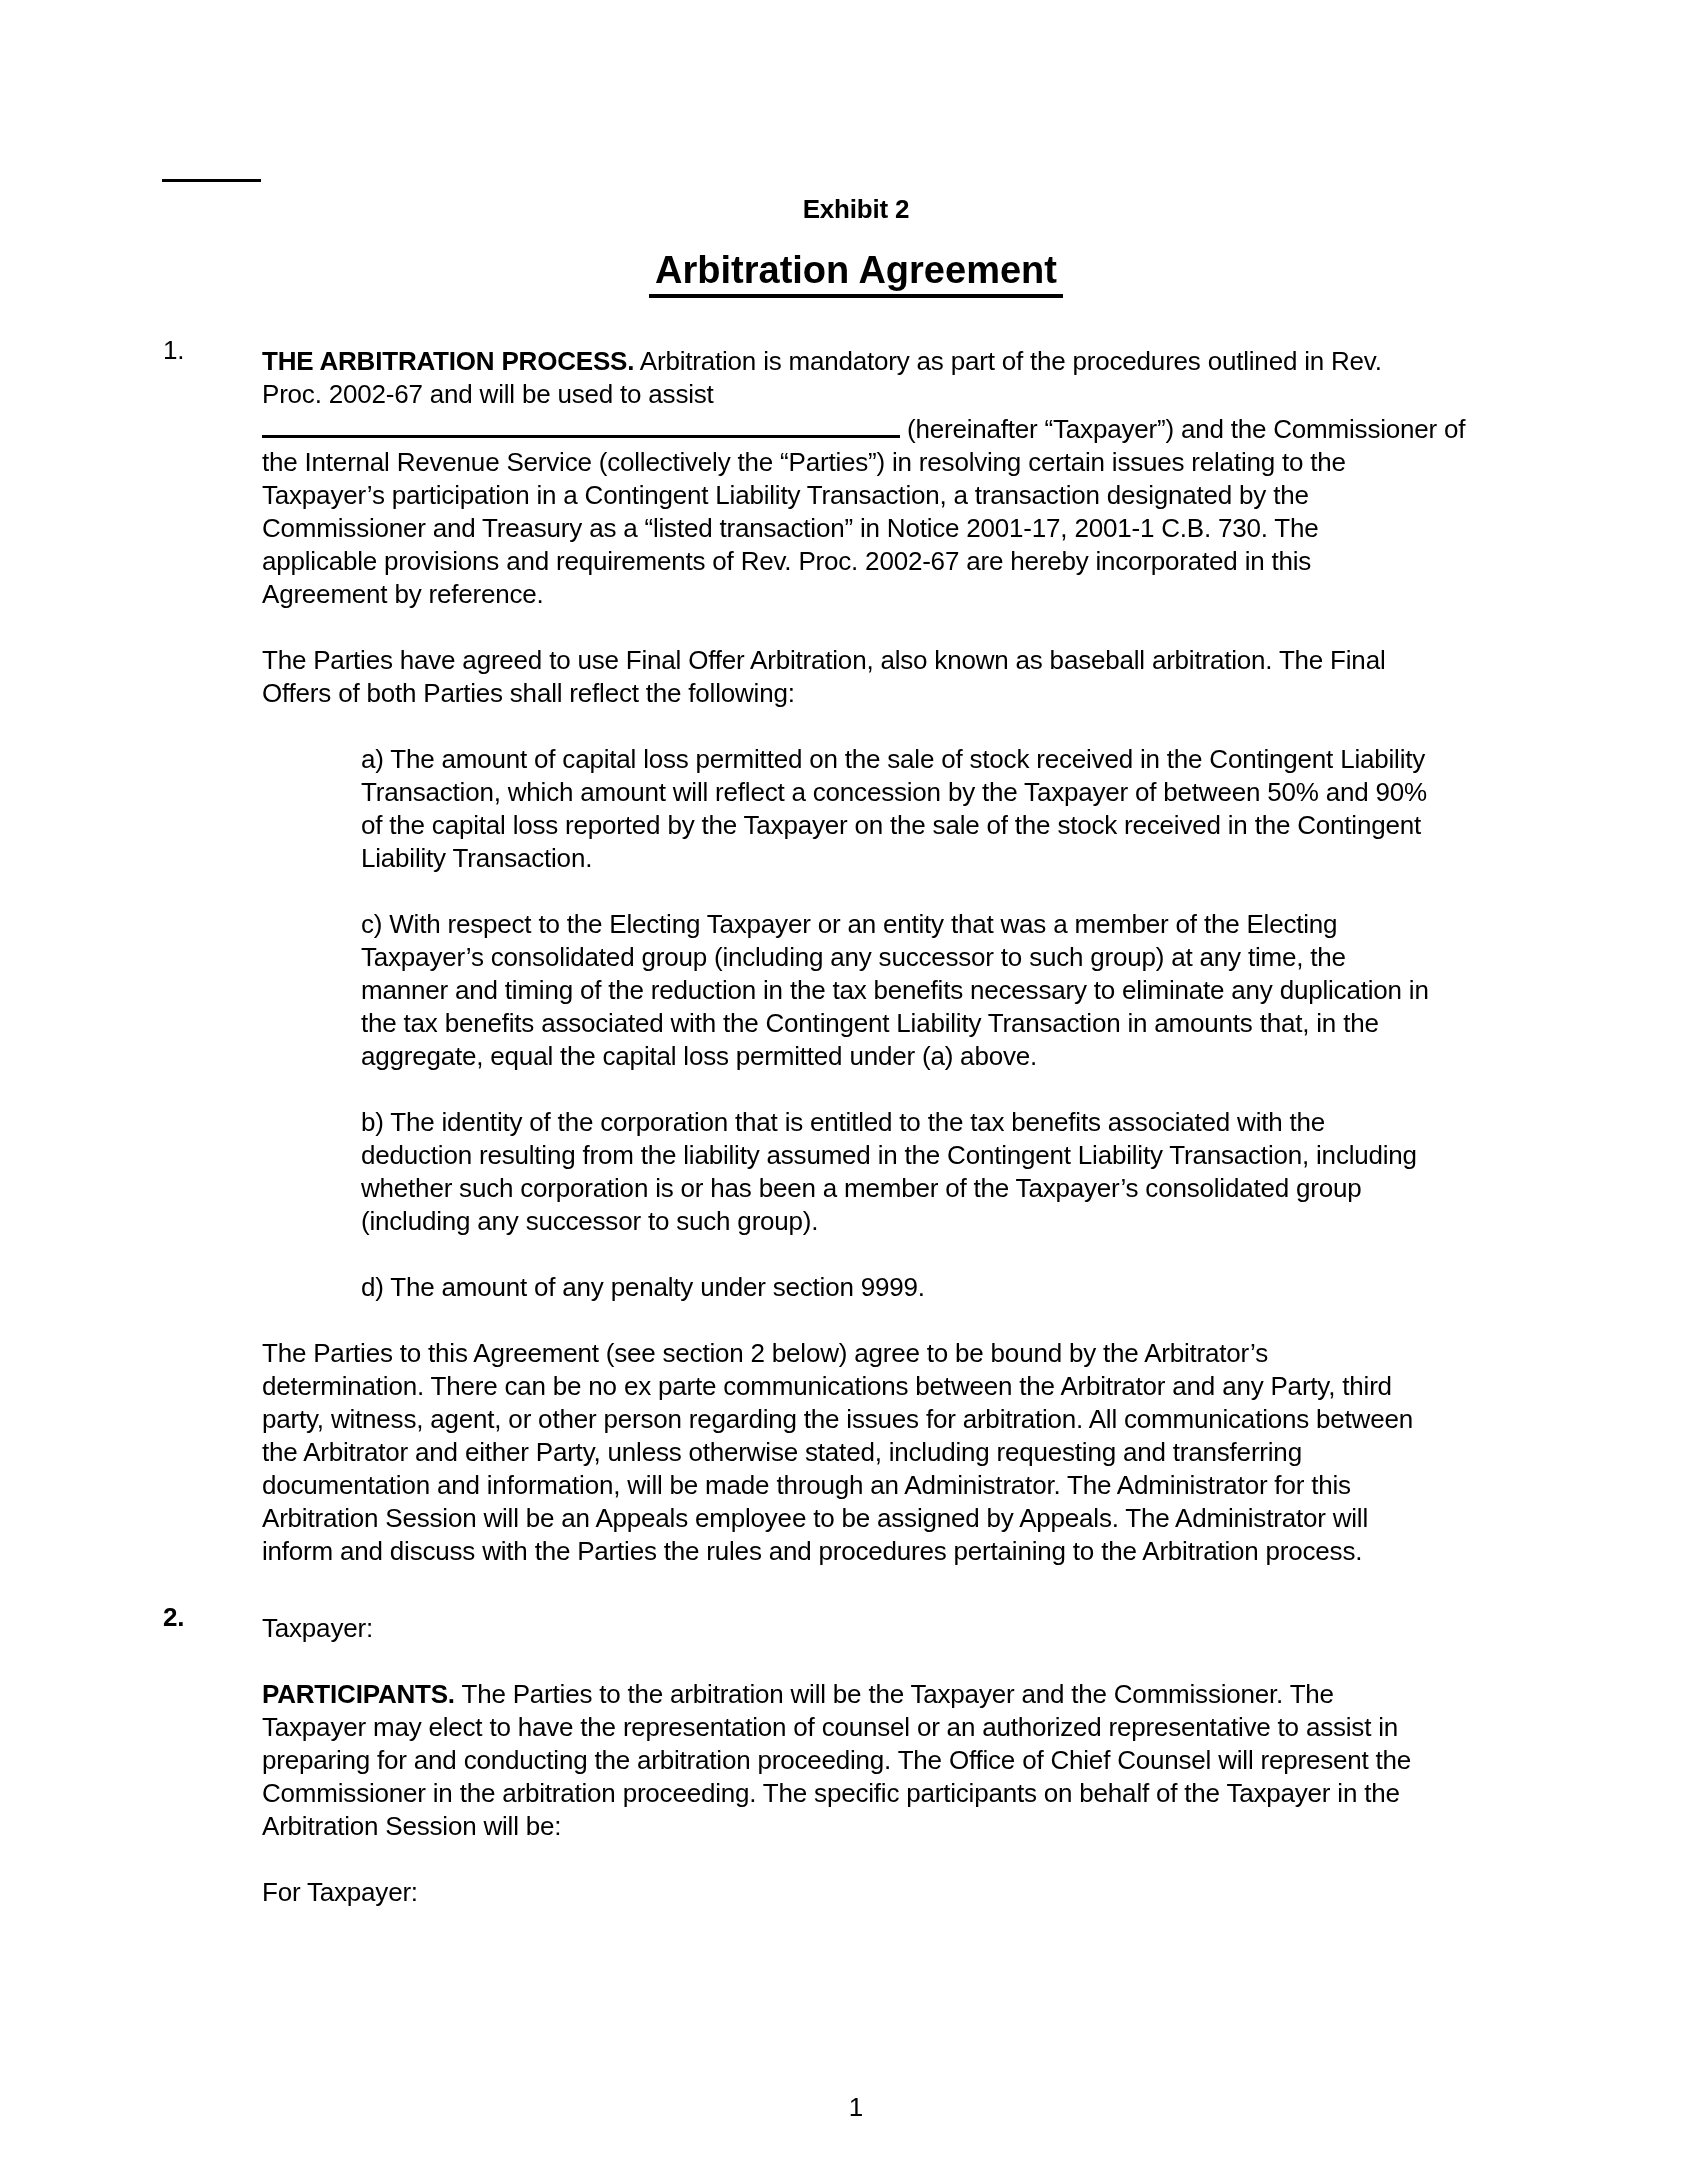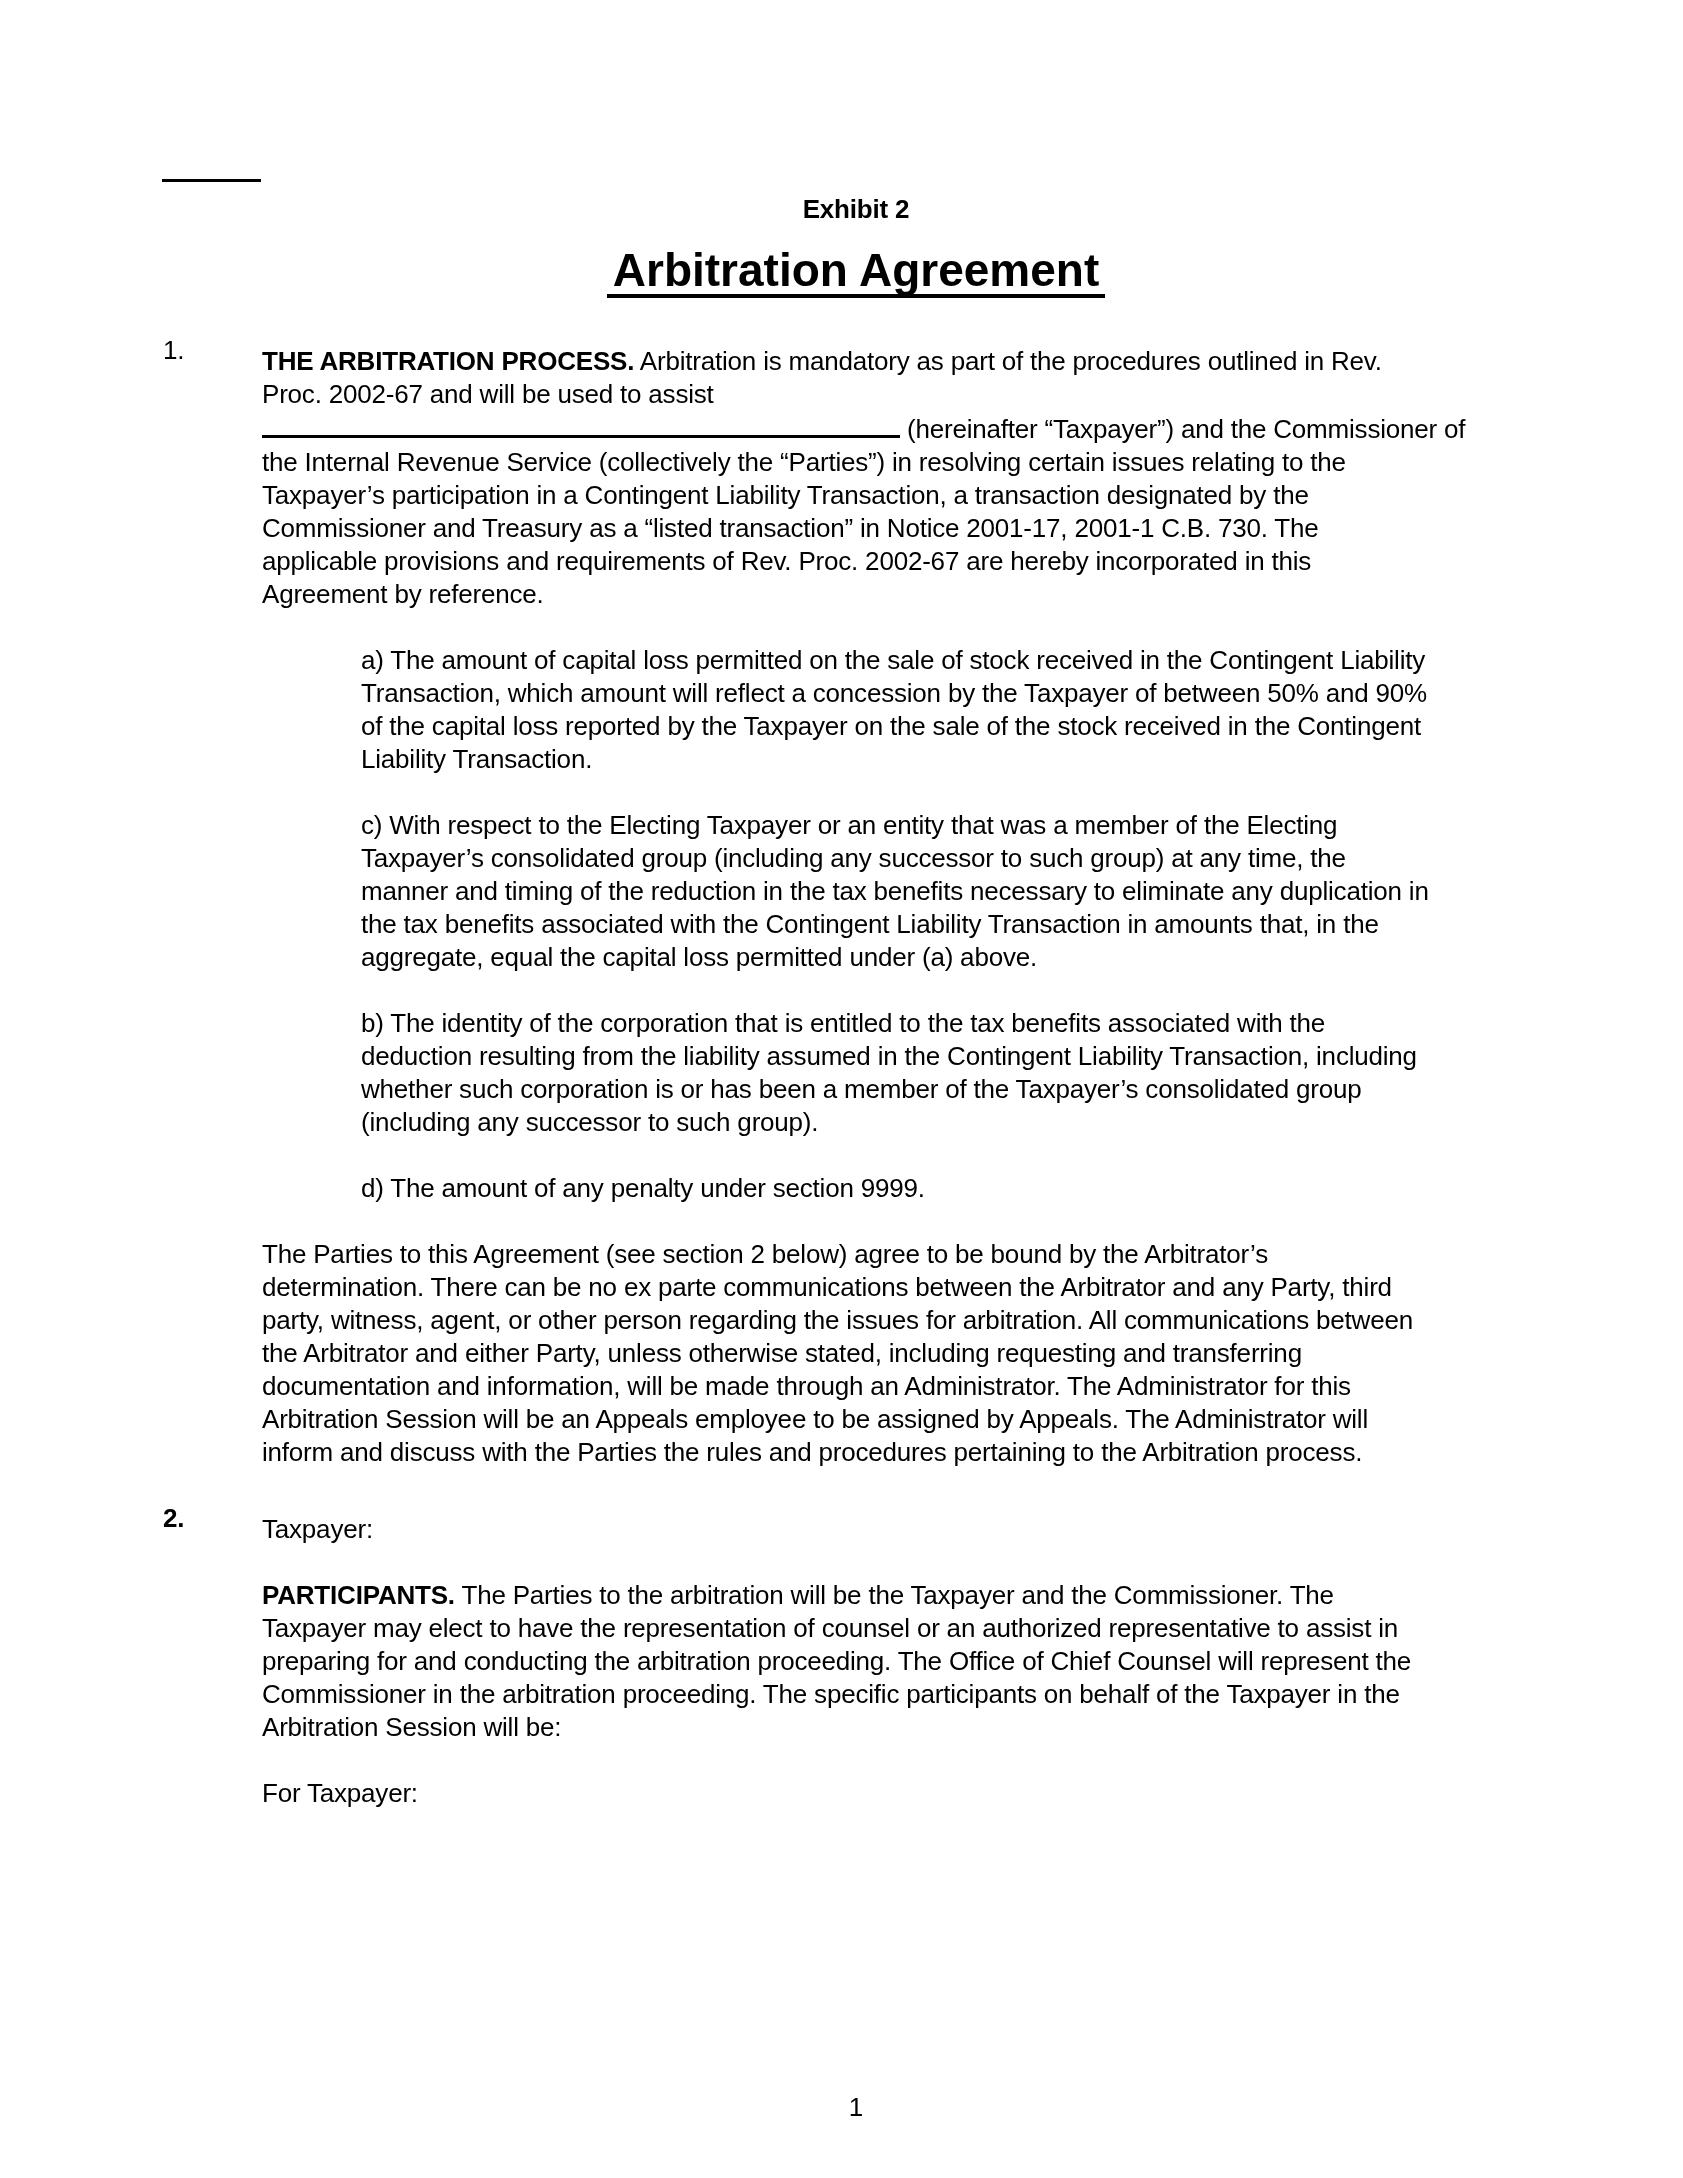--- a/index.html
+++ b/index.html
@@ -32,21 +32,21 @@
   .exhibit {
     text-align: center;
     font-weight: bold;
   }
   .title-wrap {
     text-align: center;
     margin-top: 22px;
   }
   .doc-title {
     display: inline-block;
-    font-size: 46px;
+    font-size: 38px;
     line-height: 44px;
     font-weight: bold;
     border-bottom: 4px solid #000;
     padding: 0 6px 2px 6px;
     letter-spacing: 0;
   }
   .sec-row { display: flex; }
   .sec-row.first { margin-top: 36px; }
   .sec-num { flex: 0 0 99px; width: 99px; }
   .sec-num.bold { font-weight: bold; }
@@ -81,20 +81,22 @@
     <div class="sec-row first">
       <div class="sec-num">1.</div>
       <div class="sec-body">
         <p class="para"><b>THE ARBITRATION PROCESS.</b><span> Arbitration is mandatory as part of the procedures outlined in Rev.
 Proc. 2002-67 and will be used to assist</span><br><span class="blank-line"></span><span> (hereinafter “Taxpayer”) and the Commissioner of
 the Internal Revenue Service (collectively the “Parties”) in resolving certain issues relating to the
 Taxpayer’s participation in a Contingent Liability Transaction, a transaction designated by the
 Commissioner and Treasury as a “listed transaction” in Notice 2001-17, 2001-1 C.B. 730. The
 applicable provisions and requirements of Rev. Proc. 2002-67 are hereby incorporated in this
 Agreement by reference.</span></p>
+        <p class="para">The Parties have agreed to use Final Offer Arbitration, also known as baseball arbitration. The Final
+Offers of both Parties shall reflect the following:</p>
         <div class="sublist">
           <p class="para">a) The amount of capital loss permitted on the sale of stock received in the Contingent Liability
 Transaction, which amount will reflect a concession by the Taxpayer of between 50% and 90%
 of the capital loss reported by the Taxpayer on the sale of the stock received in the Contingent
 Liability Transaction.</p>
           <p class="para">c) With respect to the Electing Taxpayer or an entity that was a member of the Electing
 Taxpayer’s consolidated group (including any successor to such group) at any time, the
 manner and timing of the reduction in the tax benefits necessary to eliminate any duplication in
 the tax benefits associated with the Contingent Liability Transaction in amounts that, in the
 aggregate, equal the capital loss permitted under (a) above.</p>

